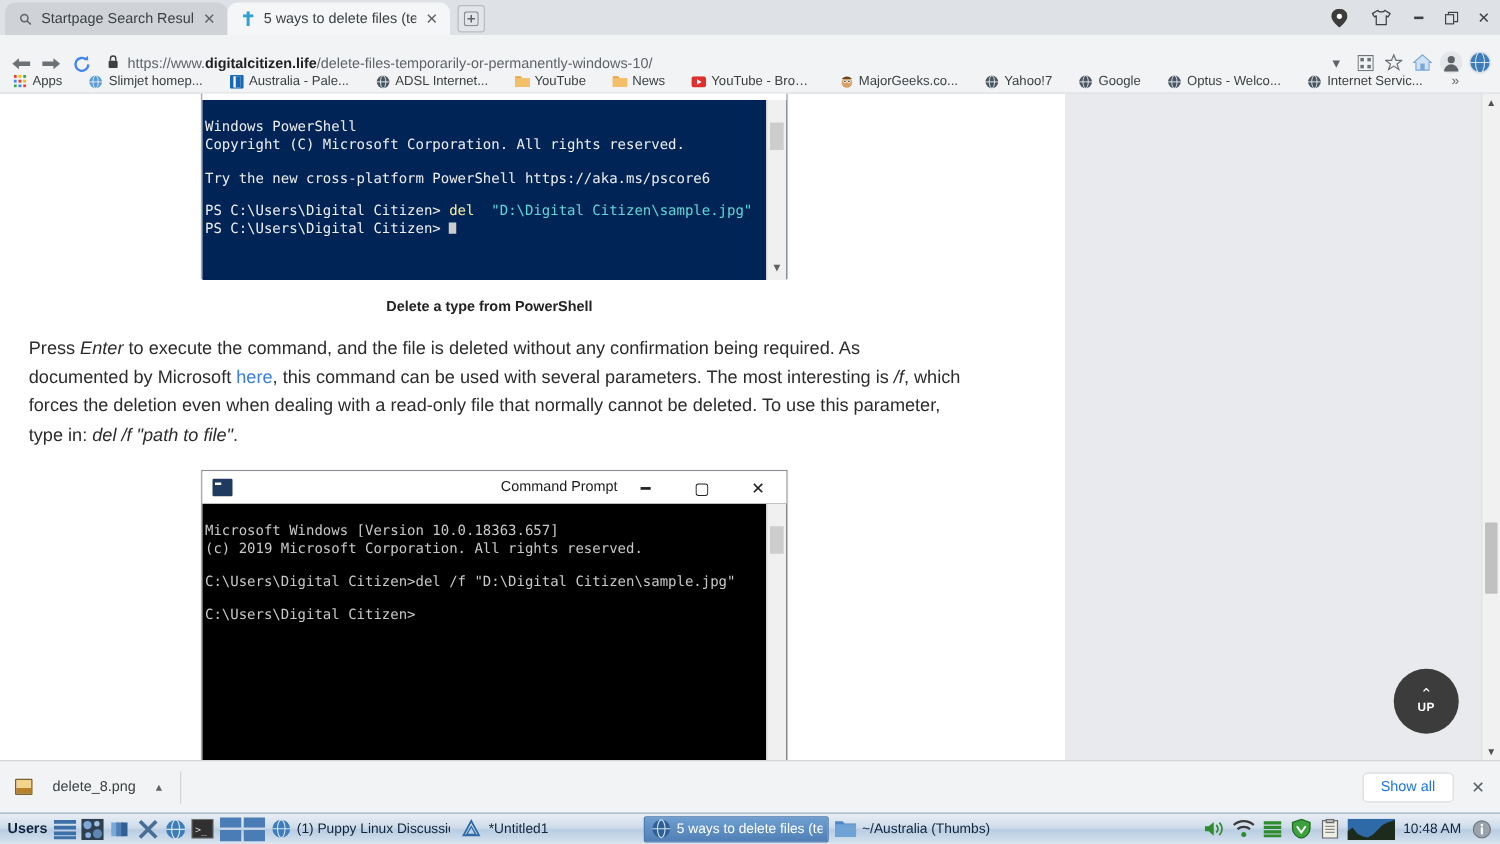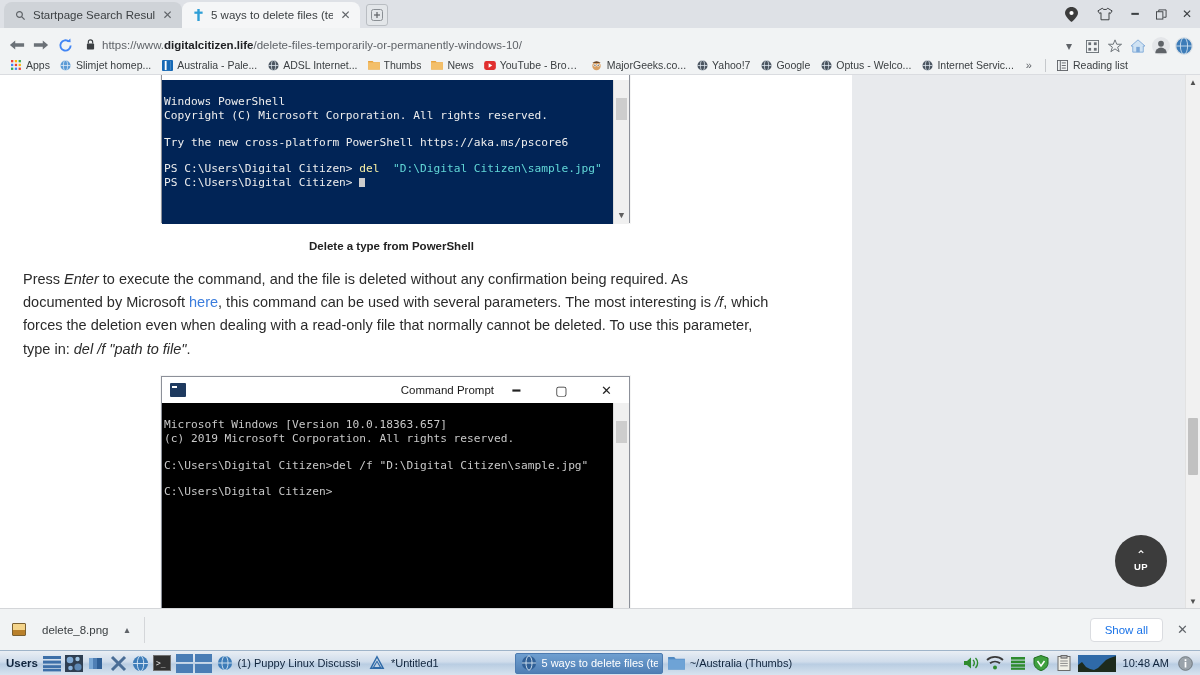--- a/index.html
+++ b/index.html
@@ -22,30 +22,30 @@
   .tab .t-title{ flex:1; overflow:hidden; white-space:nowrap; text-overflow:clip; font-size:11.5px; }
   .tab .t-close{ width:13px; text-align:center; color:#5f6368; font-size:12px; line-height:1; }
   .newtab{ width:22px; height:22px; margin:0 0 2px 6px; border:1px solid #b9bdc2; border-radius:3px;
            background:#e3e6e9; display:flex; align-items:center; justify-content:center; color:#5f6368; font-size:12px; }
 
   .winctl{ position:absolute; right:0; top:0; height:28px; display:flex; align-items:center; gap:0; }
   .winctl .wbtn{ width:26px; height:28px; display:flex; align-items:center; justify-content:center; color:#3c4043; font-size:12px; }
   .winctl .pin{ width:34px; display:flex; align-items:center; justify-content:center; }
   .winctl .shirt{ width:34px; display:flex; align-items:center; justify-content:center; }
 
-  .navbar{ height:28px; background:#f1f3f4; display:flex; align-items:flex-end; padding:0 6px; gap:2px; }
+  .navbar{ height:28px; background:#f1f3f4; display:flex; align-items:flex-start; padding:12px 6px; gap:2px; }
   .navbtn{ width:22px; height:22px; display:flex; align-items:center; justify-content:center; font-size:14px; color:#5f6368; }
   .navbtn.green{ color:#4285f4; font-weight:bold; }
   .omnibox{ flex:1; height:22px; display:flex; align-items:center; gap:7px; padding:0 8px; font-size:11.5px; color:#5f6368; }
   .omnibox .lock{ font-size:10px; color:#3c4043; }
   .omnibox .urlbold{ color:#202124; font-weight:bold; }
   .navright{ display:flex; align-items:center; gap:3px; }
   .navright .ic{ width:20px; height:20px; display:flex; align-items:center; justify-content:center; font-size:12px; color:#5f6368; }
 
-  .bookmarks{ height:19px; background:#f1f3f4; display:flex; align-items:center; padding:0 6px; gap:2px;
+  .bookmarks{ height:19px; background:#f1f3f4; display:flex; align-items:center; padding:0 6px; gap:13px;
               font-size:10.5px; color:#3c4043; border-bottom:1px solid #dadce0; overflow:hidden; }
   .bm{ display:flex; align-items:center; gap:4px; padding:1px 4px; white-space:nowrap; max-width:105px; }
   .bm .bmlabel{ overflow:hidden; text-overflow:ellipsis; }
   .bm-ic{ width:12px; height:12px; flex:0 0 12px; display:flex; align-items:center; justify-content:center; font-size:10px; }
   .bm-sep{ width:1px; height:13px; background:#c6c9cc; margin:0 5px; }
   .bm-chev{ padding:0 6px; color:#5f6368; font-size:11px; }
 
   
   #viewport{ position:absolute; left:0; top:75px; width:1200px; height:533px; background:#e8eaed; overflow:hidden; }
   #content-column{ position:absolute; left:0; top:0; width:852px; height:533px; background:#ffffff; }
@@ -287,21 +287,21 @@
       </span>
       <span class="bmlabel">ADSL Internet...</span>
     </div>
     <div class="bm">
       <span class="bm-ic">
         <svg width="12" height="10" viewBox="0 0 13 11">
             <path d="M0 1.2 h5 l1.2 1.4 H13 V10.5 H0 Z" fill="#e8a33d"></path>
             <path d="M0 2.6 h13 v7.9 H0 Z" fill="#f3bf6a"></path>
           </svg>
       </span>
-      <span class="bmlabel">Thumbs</span>
+      <span class="bmlabel">YouTube</span>
     </div>
     <div class="bm">
       <span class="bm-ic">
         <svg width="12" height="10" viewBox="0 0 13 11">
             <path d="M0 1.2 h5 l1.2 1.4 H13 V10.5 H0 Z" fill="#e8a33d"></path>
             <path d="M0 2.6 h13 v7.9 H0 Z" fill="#f3bf6a"></path>
           </svg>
       </span>
       <span class="bmlabel">News</span>
     </div>

